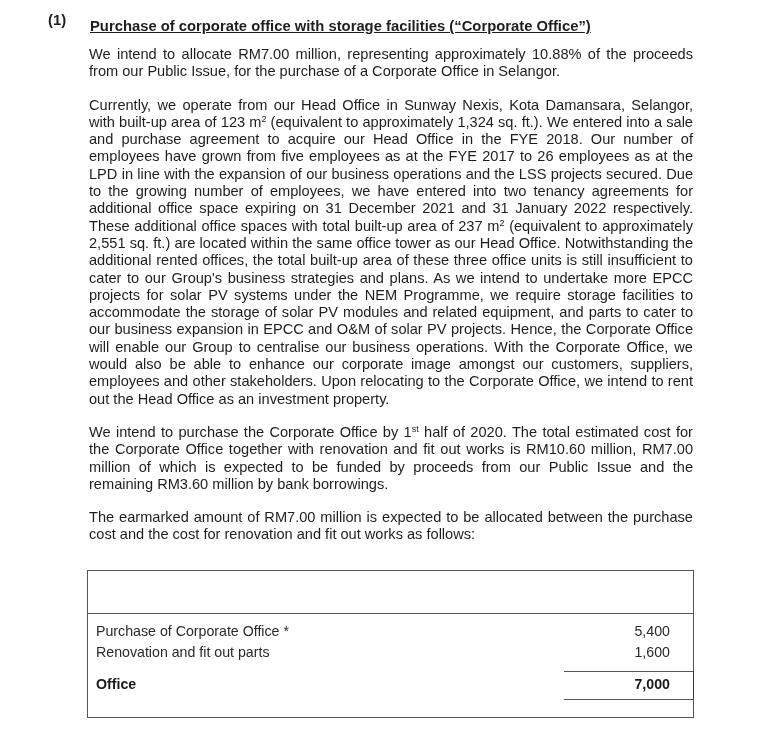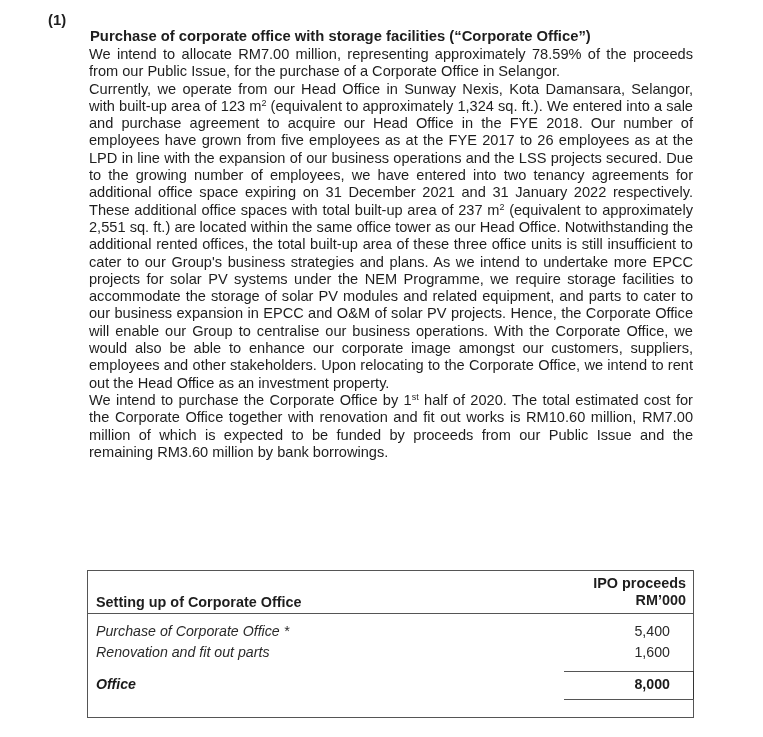--- a/index.html
+++ b/index.html
@@ -24,36 +24,37 @@
     font-size: 14.8px;
   }
   .heading-num {
     position: absolute;
     left: 0;
     top: 0;
   }
   .heading-title {
     position: absolute;
     left: 42px;
-    top: 16px;
+    top: 6px;
     white-space: nowrap;
+    text-decoration: underline;
   }
   .content {
     position: absolute;
     left: 89px;
     top: 46px;
     width: 604px;
   }
   p {
     margin: 0;
     text-align: justify;
     line-height: 17.3px;
     font-size: 14.6px;
   }
-  p.gap { }
+  p.gap { margin-top: 16px; }
   sup { font-size: 9px; line-height: 0; vertical-align: 5px; }
   .table-box {
     position: absolute;
     left: 87px;
     top: 570px;
     width: 607px;
     height: 148px;
     border: 1px solid #555;
     box-sizing: border-box;
   }
@@ -80,21 +81,21 @@
     top: 42px;
     border-top: 1px solid #555;
   }
   .row {
     position: absolute;
     left: 8px;
     right: 7px;
     font-size: 14.2px;
     color: #2a2a2a;
   }
-  .row .lbl { position: absolute; left: 0; top: 0; white-space: nowrap; font-style: italic; }
+  .row .lbl { position: absolute; left: 0; top: 0; white-space: nowrap; }
   .row .val { position: absolute; right: 16px; top: 0; }
   .row.total { font-weight: bold; color: #1a1a1a; }
   .total-top {
     position: absolute;
     left: 476px;
     right: 0;
     top: 100px;
     border-top: 1px solid #555;
   }
   .total-bottom {
@@ -114,45 +115,41 @@
 </style>
 </head>
 <body>
 
 <div class="heading-row">
   <span class="heading-num">(1)</span>
   <span class="heading-title">Purchase of corporate office with storage facilities (“Corporate Office”)</span>
 </div>
 
 <div class="content">
-  <p>We intend to allocate RM7.00 million, representing approximately 78.59% of the proceeds from our Public Issue, for the purchase of a Corporate Office in Selangor.</p>
+  <p>We intend to allocate RM7.00 million, representing approximately 10.88% of the proceeds from our Public Issue, for the purchase of a Corporate Office in Selangor.</p>
 
   <p class="gap"><span>Currently, we operate from our Head Office in Sunway Nexis, Kota Damansara, Selangor, with built-up area of 123 m</span><sup>2</sup><span> (equivalent to approximately 1,324 sq. ft.). We entered into a sale and purchase agreement to acquire our Head Office in the FYE 2018. Our number of employees have grown from five employees as at the FYE 2017 to 26 employees as at the LPD in line with the expansion of our business operations and the LSS projects secured. Due to the growing number of employees, we have entered into two tenancy agreements for additional office space expiring on 31 December 2021 and 31 January 2022 respectively. These additional office spaces with total built-up area of 237 m</span><sup>2</sup><span> (equivalent to approximately 2,551 sq. ft.) are located within the same office tower as our Head Office. Notwithstanding the additional rented offices, the total built-up area of these three office units is still insufficient to cater to our Group's business strategies and plans. As we intend to undertake more EPCC projects for solar PV systems under the NEM Programme, we require storage facilities to accommodate the storage of solar PV modules and related equipment, and parts to cater to our business expansion in EPCC and O&amp;M of solar PV projects. Hence, the Corporate Office will enable our Group to centralise our business operations. With the Corporate Office, we would also be able to enhance our corporate image amongst our customers, suppliers, employees and other stakeholders. Upon relocating to the Corporate Office, we intend to rent out the Head Office as an investment property.</span></p>
 
   <p class="gap"><span>We intend to purchase the Corporate Office by 1</span><sup>st</sup><span> half of 2020. The total estimated cost for the Corporate Office together with renovation and fit out works is RM10.60 million, RM7.00 million of which is expected to be funded by proceeds from our Public Issue and the remaining RM3.60 million by bank borrowings.</span></p>
 
+  <p class="gap">The earmarked amount of RM7.00 million is expected to be allocated between the purchase cost and the cost for renovation and fit out works as follows:</p>
 </div>
 
 <div class="table-box">
-  <div class="th-left">Setting up of Corporate Office</div>
-  <div class="th-right">
-    <div>IPO proceeds</div>
-    <div>RM’000</div>
-  </div>
   <div class="th-line"></div>
 
   <div class="row" style="top:52px;">
     <span class="lbl">Purchase of Corporate Office *</span>
     <span class="val">5,400</span>
   </div>
   <div class="row" style="top:73px;">
     <span class="lbl">Renovation and fit out parts</span>
     <span class="val">1,600</span>
   </div>
 
   <div class="total-top"></div>
   <div class="total-vert"></div>
   <div class="row total" style="top:105px;">
     <span class="lbl">Office</span>
-    <span class="val">8,000</span>
+    <span class="val">7,000</span>
   </div>
   <div class="total-bottom"></div>
 </div>
 
 </body></html>

